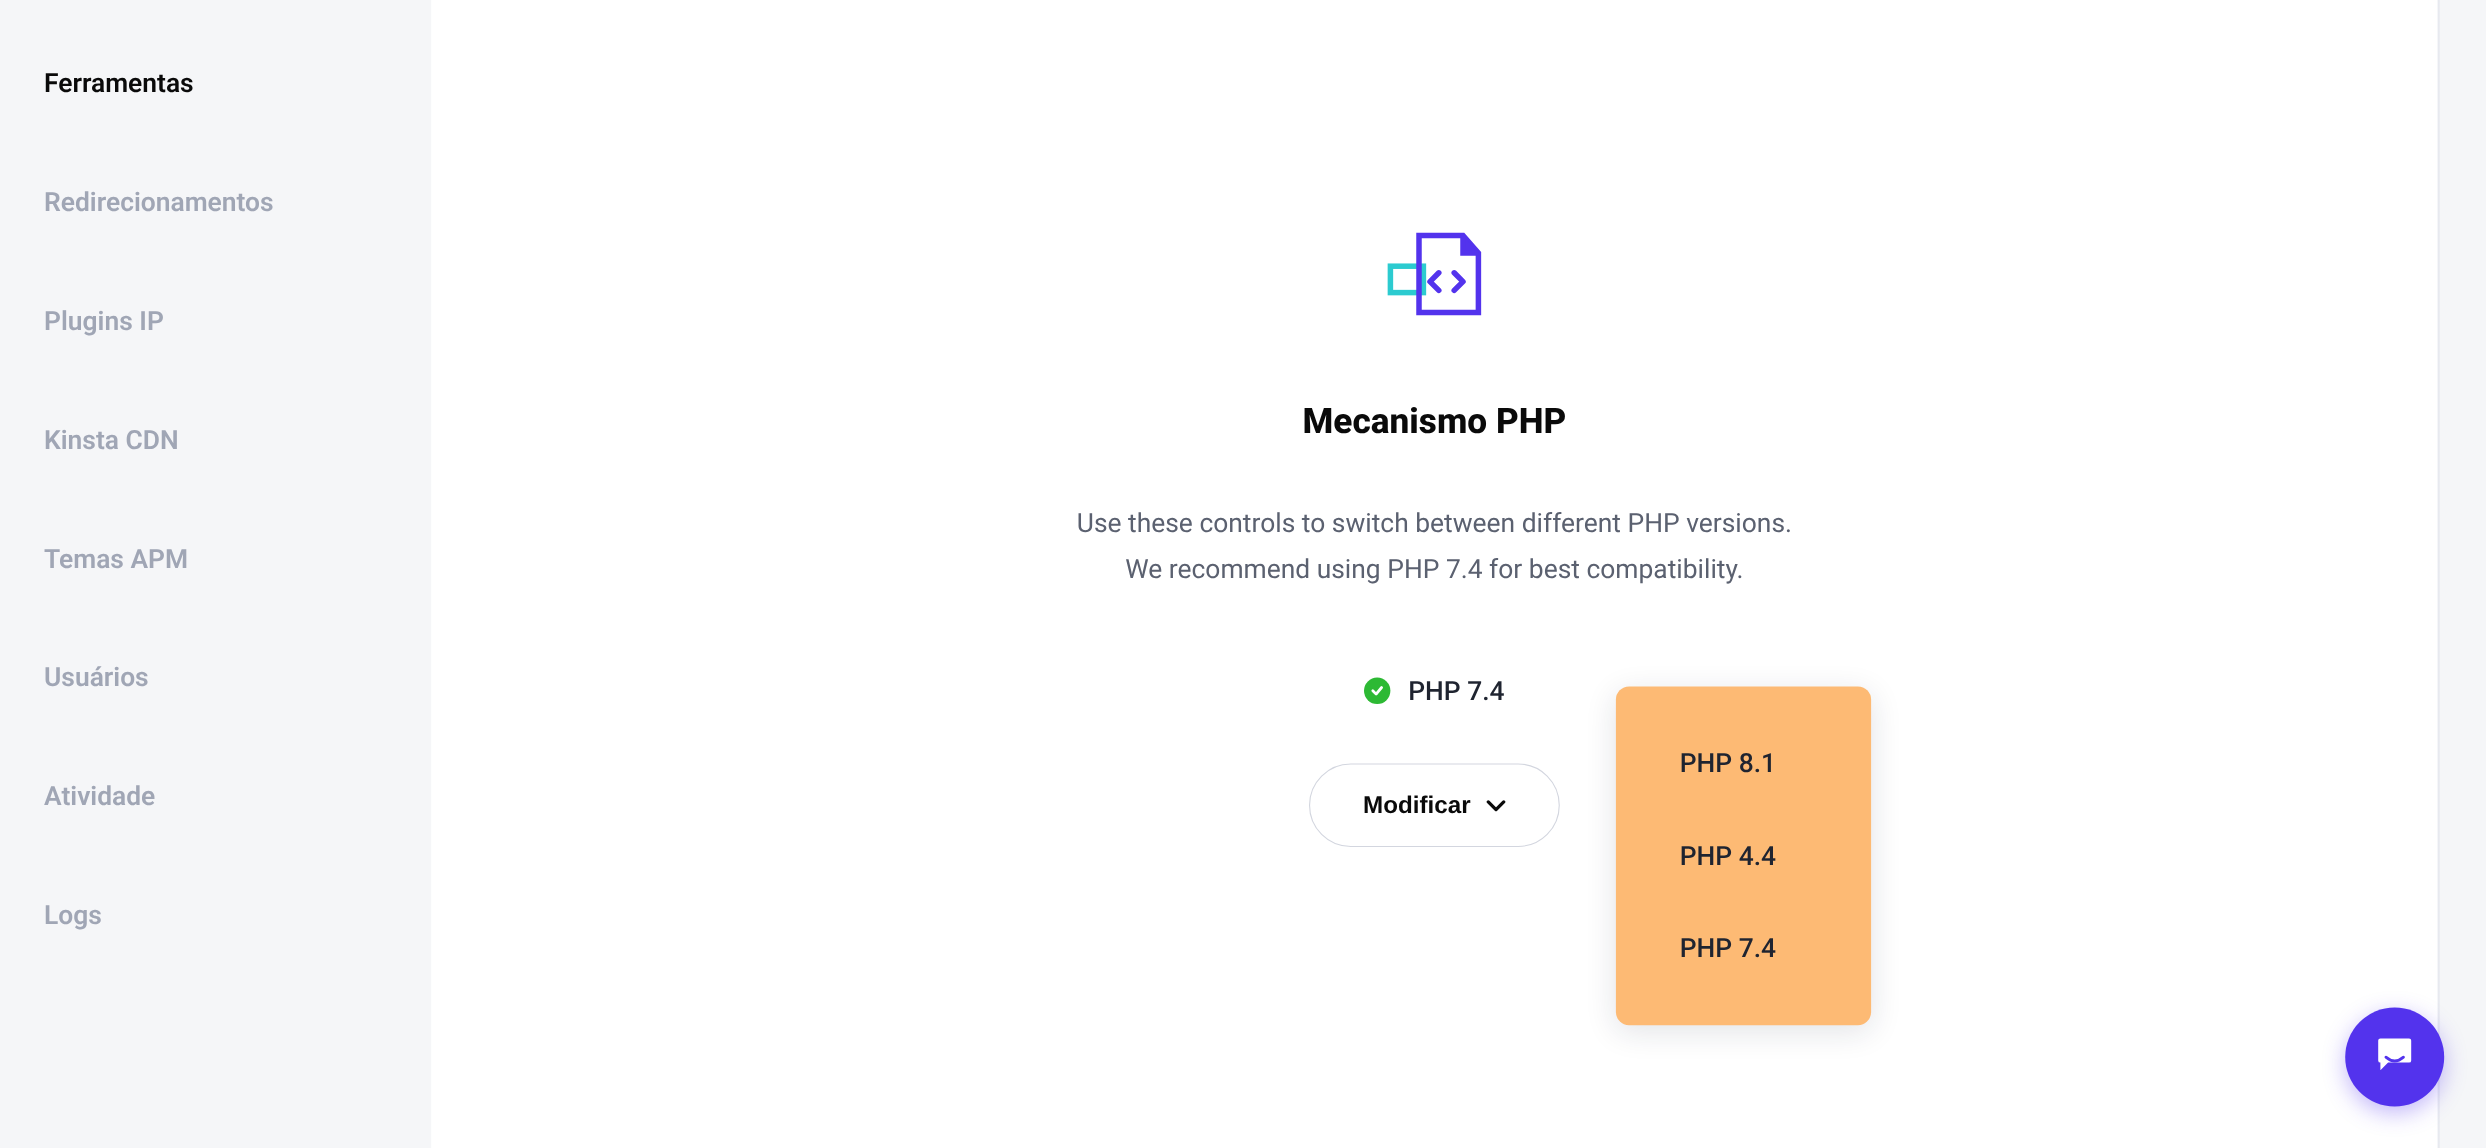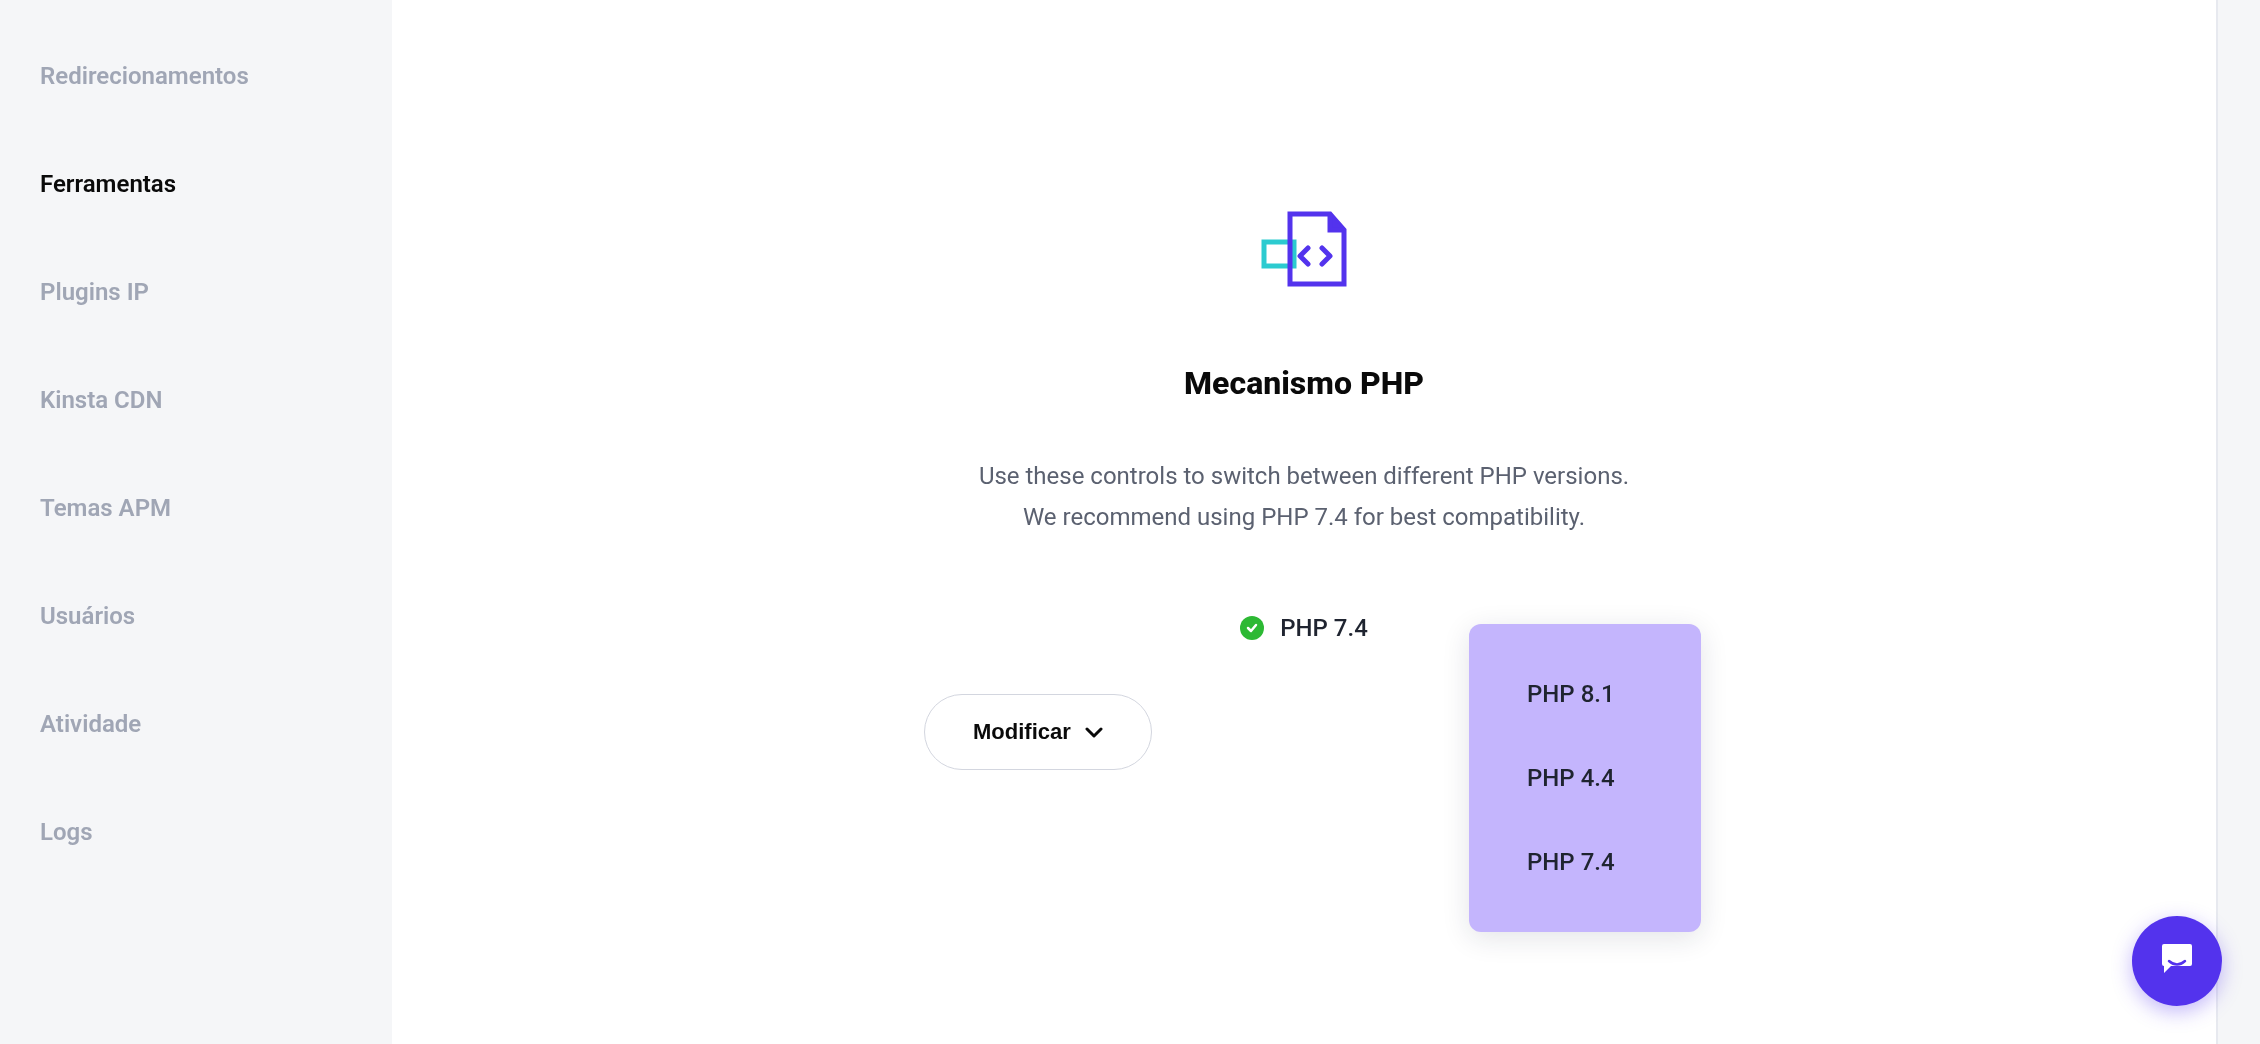--- a/index.html
+++ b/index.html
@@ -88,41 +88,42 @@
     align-items: center;
     justify-content: center;
   }
   .status-text {
     font-size: 24px;
     font-weight: 500;
     color: #1F2430;
   }
   .modify-wrap {
     display: flex;
+    justify-content: center;
   }
   .modify-btn {
     display: inline-flex;
     align-items: center;
     justify-content: center;
     gap: 14px;
     font-size: 22px;
     font-weight: 700;
     color: #0A0A0A;
     background: #ffffff;
     border: 1.5px solid #D3D6DF;
     border-radius: 44px;
     padding: 24px 48px;
     cursor: pointer;
   }
   .chevron {
     display: inline-block;
   }
   .dropdown {
     position: absolute;
-    background: #c4b5fd;
+    background: #fdba74;
     border-radius: 12px;
     box-shadow: 0 6px 28px rgba(25, 30, 55, 0.12);
     padding: 28px 0;
     width: 232px;
   }
   .dropdown-item {
     font-size: 24px;
     font-weight: 500;
     color: #1F2430;
     padding: 28px 58px;
@@ -141,22 +142,22 @@
     align-items: center;
     justify-content: center;
     cursor: pointer;
     box-shadow: 0 6px 20px rgba(83, 51, 237, 0.35);
   }
 </style>
 </head>
 <body>
 
 <div class="sidebar">
+  <div class="sidebar-item active"><span>Ferramentas</span></div>
   <div class="sidebar-item"><span>Redirecionamentos</span></div>
-  <div class="sidebar-item active"><span>Ferramentas</span></div>
   <div class="sidebar-item"><span>Plugins IP</span></div>
   <div class="sidebar-item"><span>Kinsta CDN</span></div>
   <div class="sidebar-item"><span>Temas APM</span></div>
   <div class="sidebar-item"><span>Usuários</span></div>
   <div class="sidebar-item"><span>Atividade</span></div>
   <div class="sidebar-item"><span>Logs</span></div>
 </div>
 
 <div class="main">
   <div class="card">

